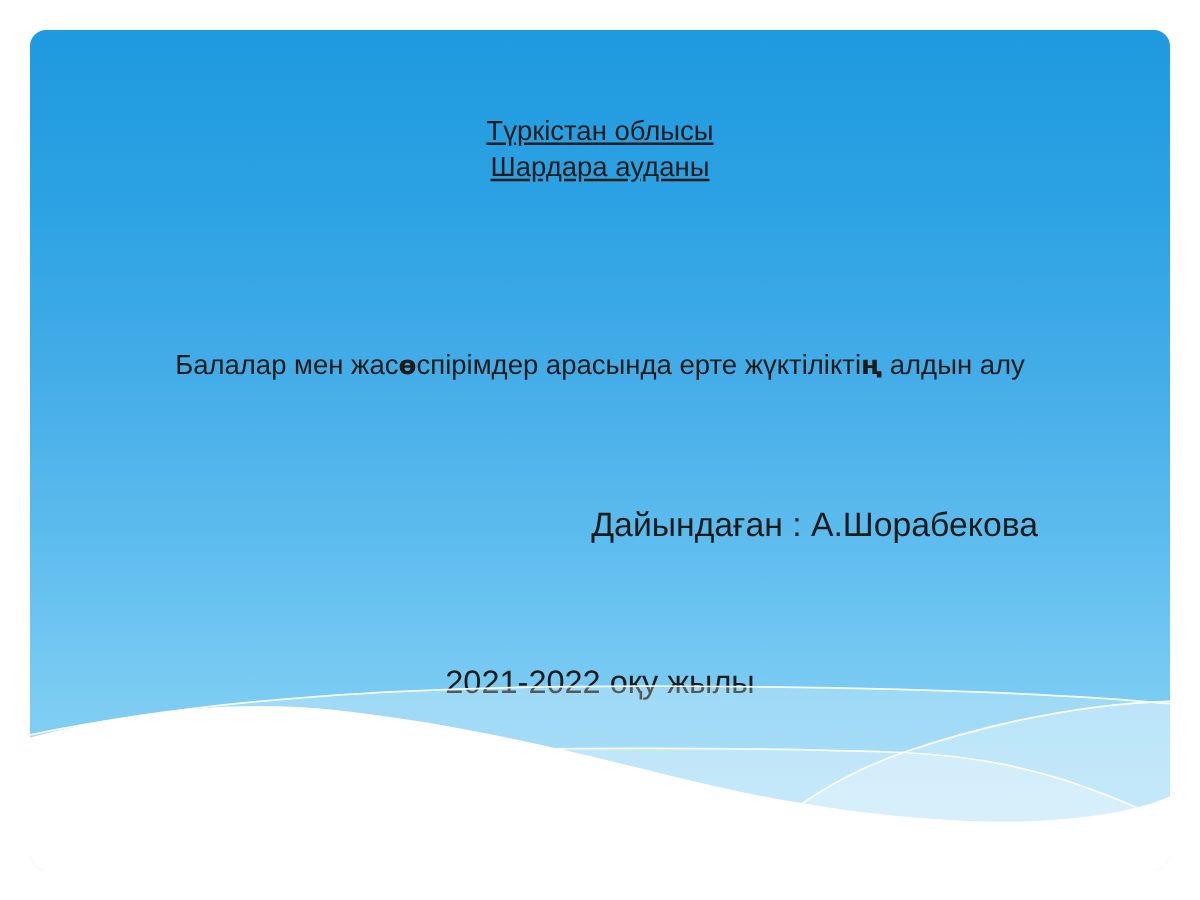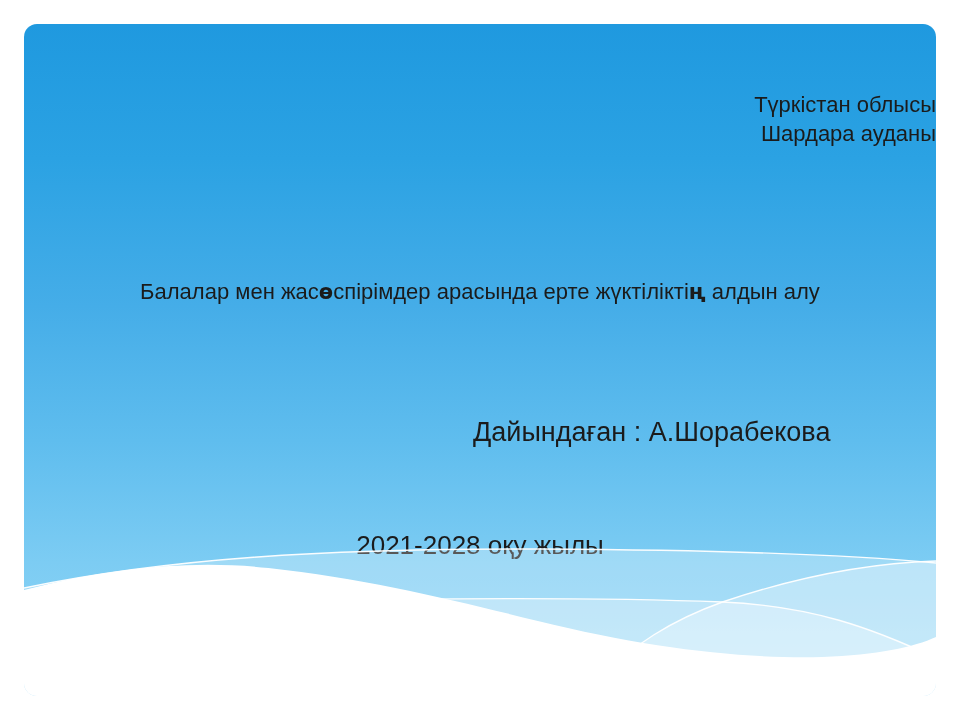--- a/index.html
+++ b/index.html
@@ -26,39 +26,40 @@
       #5FBDEE 62%,
       #7CCCF3 80%,
       #95D7F7 100%);
     color:#1b1b1b;
   }
   .header-block{
     position:absolute;
     top:66px;
     left:0;
     right:0;
-    text-align:right;
+    text-align:center;
     font-size:22px;
     line-height:29px;
     white-space:nowrap;
+    text-decoration:underline;
   }
   .title-block{
     position:absolute;
     top:253px;
     left:0;
     right:0;
     text-align:center;
     font-size:22px;
     line-height:30px;
     white-space:nowrap;
   }
   .author-line{
     position:absolute;
     left:449px;
-    top:392px;
+    top:380px;
     font-size:27px;
     line-height:33px;
     white-space:nowrap;
   }
   .year-line{
     position:absolute;
     top:505px;
     left:0;
     right:0;
     text-align:center;
@@ -90,21 +91,21 @@
     <div>Түркістан облысы</div>
     <div>Шардара ауданы</div>
   </div>
 
   <div class="title-block">
     <div>Балалар мен жас<span class="fb">ө</span>спірімдер арасында ерте жүктілікті<span class="fb">ң</span> алдын алу</div>
   </div>
 
   <div class="author-line">Дайындаған : А.Шорабекова</div>
 
-  <div class="year-line">2021-2028 оқу жылы</div>
+  <div class="year-line">2021-2022 оқу жылы</div>
 
   <svg class="waves" viewBox="0 0 914 150" preserveAspectRatio="none" aria-hidden="true">
 
     <path d="M0,42 C140,13 300,2 520,3 C700,4 830,9 914,17 L914,150 L0,150 Z" fill="rgba(255,255,255,0.27)"></path>
     <path d="M0,42 C140,13 300,2 520,3 C700,4 830,9 914,17" fill="none" stroke="rgba(255,255,255,0.95)" stroke-width="1.4"></path>
 
     <path d="M0,62 C250,54 520,49 700,56 C790,60 850,82 914,112 L914,150 L0,150 Z" fill="rgba(255,255,255,0.30)"></path>
     <path d="M0,62 C250,54 520,49 700,56 C790,60 850,82 914,112" fill="none" stroke="rgba(255,255,255,0.95)" stroke-width="1.4"></path>
 
     <path d="M556,150 C610,96 655,72 700,56 C780,29 850,17 914,15 L914,150 Z" fill="rgba(255,255,255,0.30)"></path>

